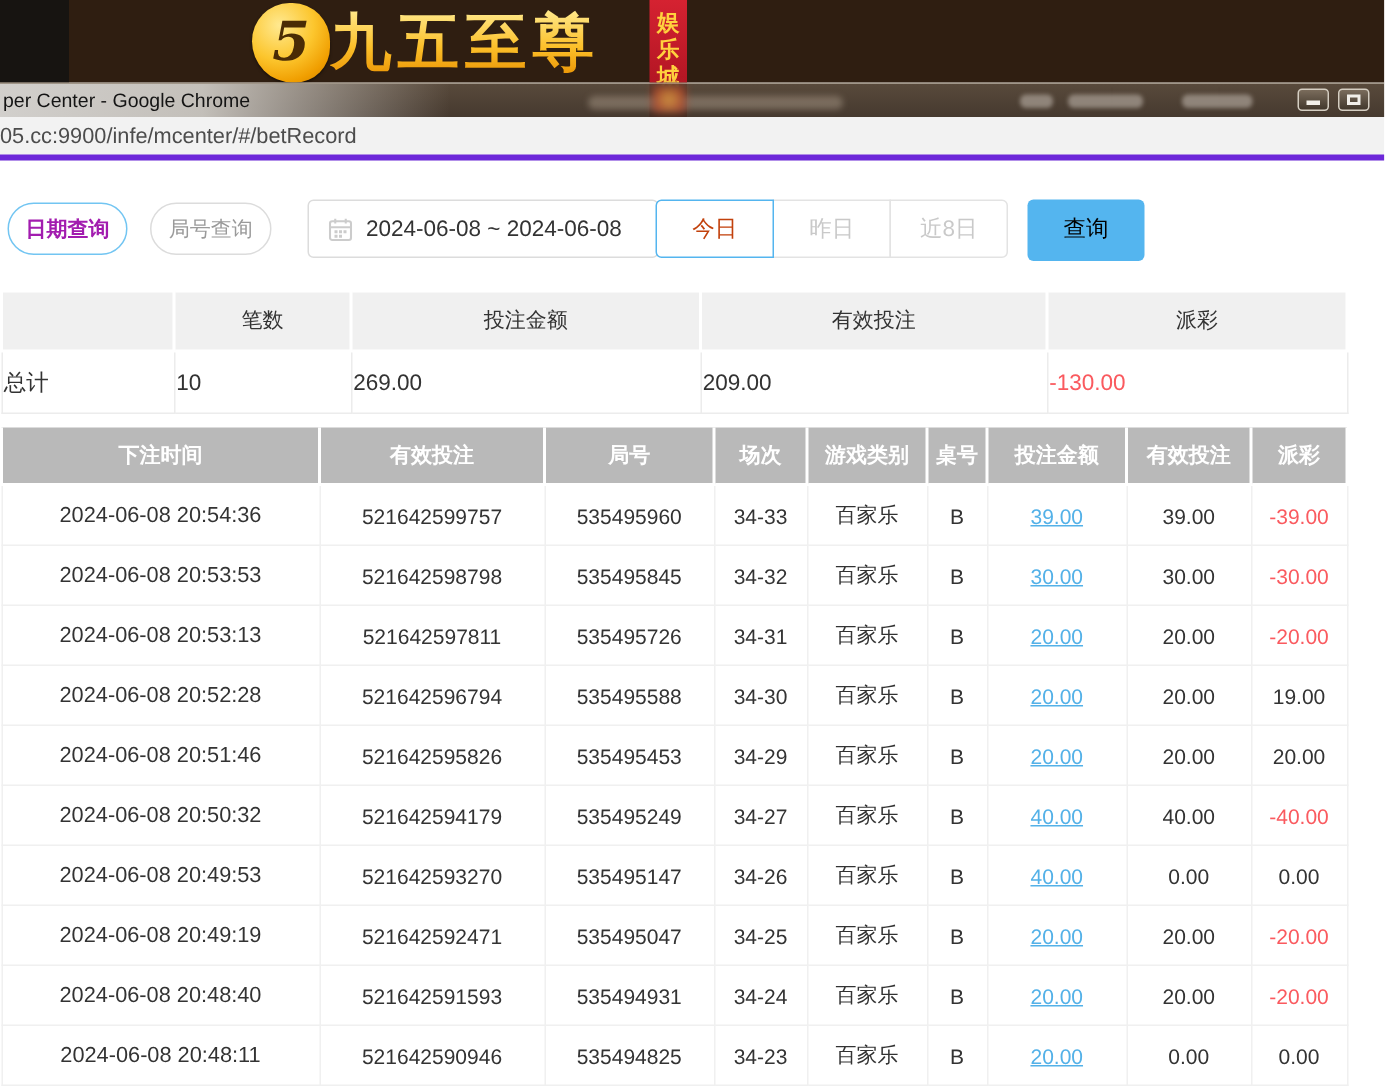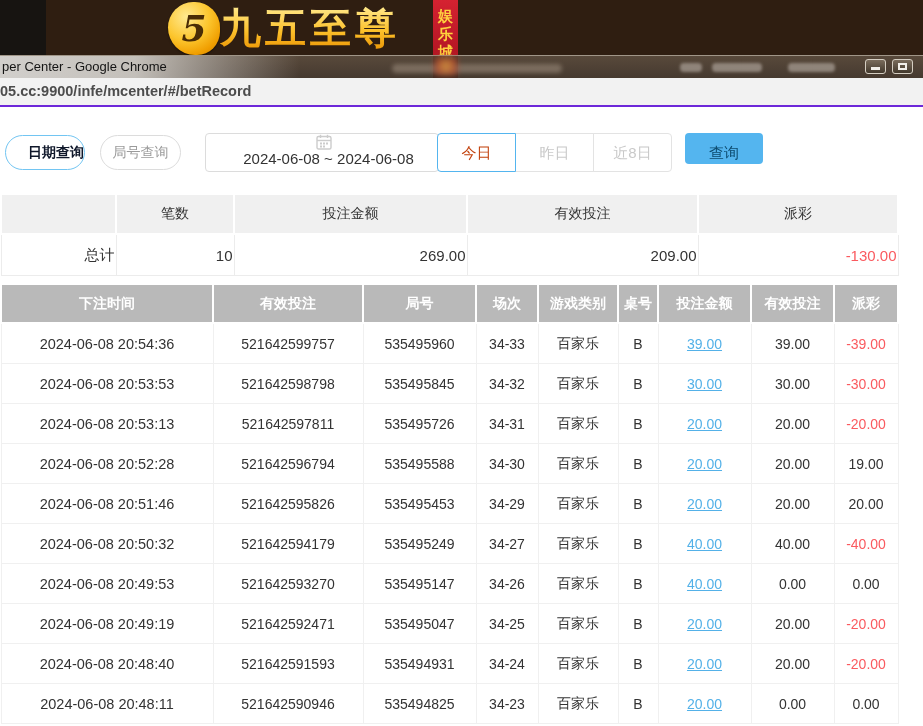--- a/index.html
+++ b/index.html
@@ -44,53 +44,53 @@
       background:rgba(196,188,178,.55);filter:blur(1.5px);}
   .title-text{position:absolute;left:2px;top:0;line-height:22px;font-size:13px;color:#141414;white-space:nowrap;}
   .winbtns{position:absolute;right:10px;top:3px;display:flex;gap:6px;}
   .winbtn{width:21px;height:15px;border:1px solid #d5cec2;border-radius:3px;box-sizing:border-box;
       background:linear-gradient(#7a6c5c,#42382c);position:relative;cursor:pointer;}
   .winbtn .dash{position:absolute;left:5px;bottom:3px;width:9px;height:3px;background:#f2efe9;}
   .winbtn .sq{position:absolute;left:5px;top:3px;width:9px;height:7px;border:2px solid #f2efe9;box-sizing:border-box;}
 
   
   .urlbar{position:absolute;left:0;top:78px;width:923px;height:29px;z-index:3;background:#f2f2f2;
-      border-bottom:2px solid #6d28d9;box-sizing:border-box;font-weight:bold;}
+      border-bottom:4px solid #6d28d9;box-sizing:border-box;}
   .url-text{position:absolute;left:0;top:0;line-height:27px;font-size:14.5px;color:#4c4c4c;white-space:nowrap;}
 
   
   .content{position:absolute;left:0;top:107px;width:923px;height:619px;background:#fff;z-index:2;}
 
   .pill{position:absolute;text-align:center;font-size:14px;border-radius:18px;background:#fff;
       box-sizing:content-box;cursor:pointer;}
   .pill-date{left:5px;top:28px;width:78px;height:33px;line-height:33px;border:1px solid #72c5f2;
-      color:#0f172a;font-weight:bold;text-align:right;}
+      color:#a21caf;font-weight:bold;}
   .pill-round{left:100px;top:28px;width:79px;height:33px;line-height:33px;border:1px solid #dcdcdc;color:#9a9a9a;}
 
   .date-box{position:absolute;left:205px;top:26px;width:219px;height:37px;border:1px solid #dcdcdc;
-      border-radius:4px;display:flex;align-items:center;padding-left:13px;cursor:pointer;flex-direction:column;}
+      border-radius:4px;display:flex;align-items:center;padding-left:13px;cursor:pointer;}
   .date-box .cal{width:16px;height:16px;margin-right:9px;flex:0 0 auto;}
   .date-box .dtext{font-size:15px;color:#333;}
 
   .quick{position:absolute;left:437px;top:26px;display:flex;}
   .qbtn{width:77px;height:37px;line-height:37px;text-align:center;font-size:15px;color:#c9c9c9;
       border:1px solid #e3e3e3;background:#fff;margin-left:-1px;cursor:pointer;}
   .qbtn:first-child{margin-left:0;border-radius:4px 0 0 4px;}
   .qbtn:last-child{border-radius:0 4px 4px 0;}
   .qbtn.active{border-color:#54b5ef;color:#c2410c;position:relative;z-index:2;border-radius:4px 0 0 4px;}
 
-  .search-btn{position:absolute;left:685px;top:26px;width:78px;height:31px;line-height:39px;text-align:center;
-      background:#54b5ef;color:#0c4a6e;font-size:15px;border-radius:4px;cursor:pointer;}
+  .search-btn{position:absolute;left:685px;top:26px;width:78px;height:41px;line-height:39px;text-align:center;
+      background:#54b5ef;color:#000000;font-size:15px;border-radius:4px;cursor:pointer;}
 
   table{border-collapse:collapse;table-layout:fixed;}
   
   .summary{position:absolute;left:0;top:86px;width:897px;}
   .summary thead th{background:#f0f0f0;border:2px solid #fff;height:36px;font-weight:normal;
       font-size:14px;color:#333;text-align:center;}
-  .summary tbody td{border:1px solid #ececec;height:38px;font-size:15px;color:#333;text-align:right;background:#fff;}
+  .summary tbody td{border:1px solid #ececec;height:38px;font-size:15px;color:#333;text-align:left;background:#fff;}
 
   
   .records{position:absolute;left:0;top:178px;width:897px;}
   .records thead th{background:#b9b9b9;border:2px solid #fff;border-top:none;height:35px;
       font-weight:bold;font-size:14px;color:#fff;text-align:center;}
   .records tbody td{border:1px solid #f0f0f0;height:37px;font-size:14px;color:#333;
       text-align:center;background:#fff;white-space:nowrap;}
   .records tbody td.c-time{font-size:14.5px;text-align:center;}
   a.bet-link{color:#53b1e8;text-decoration:underline;cursor:pointer;}
   .neg{color:#fa5a5f !important;}

